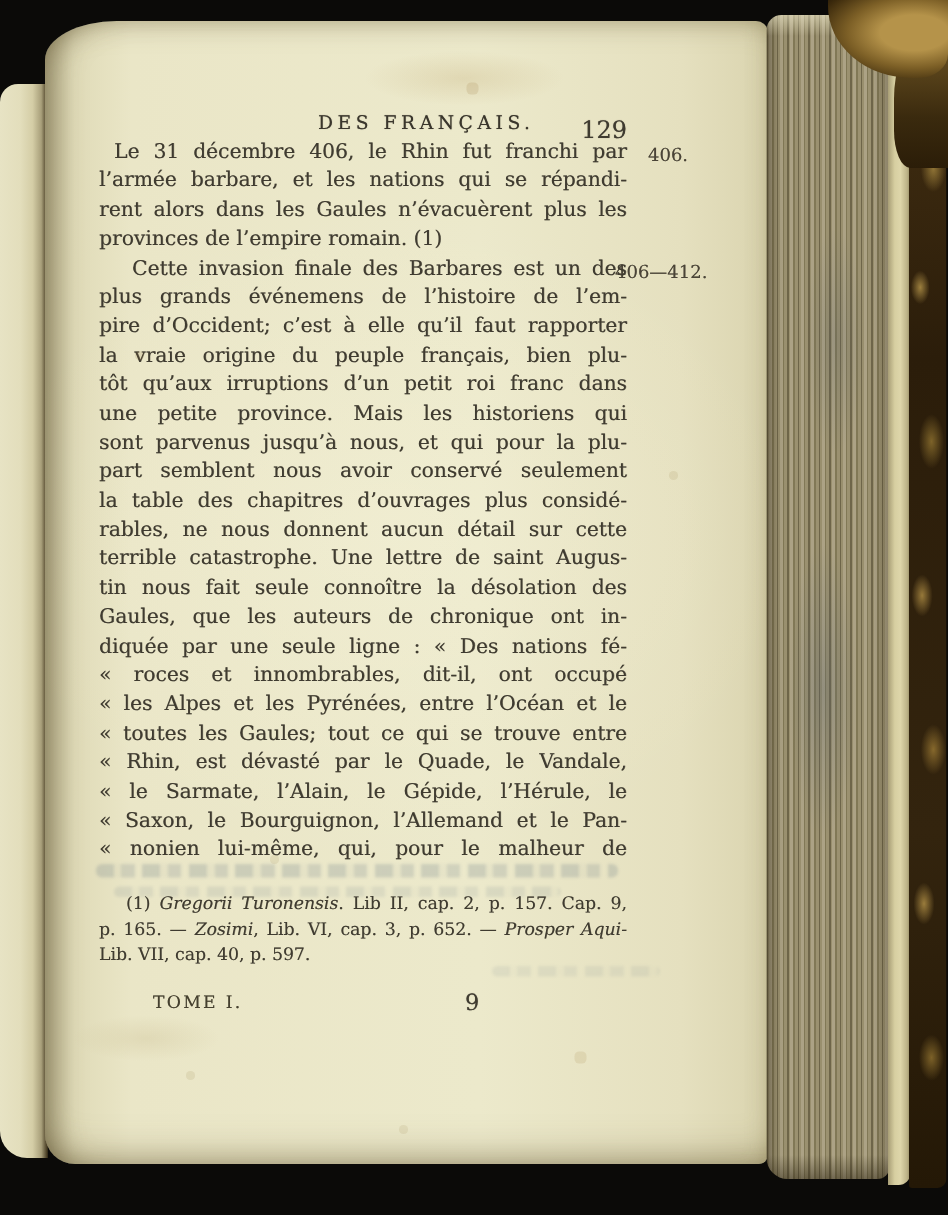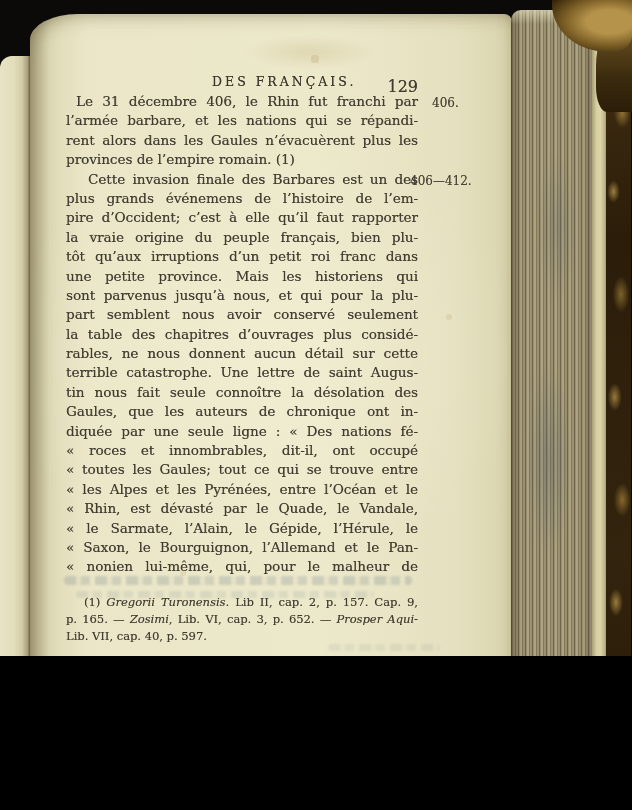--- a/index.html
+++ b/index.html
@@ -2,21 +2,21 @@
 <html><head>
 <meta charset="utf-8">
 <style>
   html, body {
     margin: 0; padding: 0;
     background: #000;
     font-family: "DejaVu Serif", "Liberation Serif", serif;
   }
   .scene {
     position: relative;
-    width: 632px; height: 656px;
+    width: 632px; height: 810px;
     background: #0b0a08;
     overflow: hidden;
   }
 
   
   .facing-page {
     position: absolute; left: 0; top: 56px; width: 32px; height: 716px;
     background: linear-gradient(90deg,
       #e7e3c4 0%, #e3debc 42%, #d4cda6 68%, #a89f7a 86%, #4d4228 97%, #2b2414 100%);
     border-radius: 12px 0 0 18px;
@@ -215,22 +215,22 @@
           <div class="line">une petite province. Mais les historiens qui</div>
           <div class="line">sont parvenus jusqu’à nous, et qui pour la plu-</div>
           <div class="line">part semblent nous avoir conservé seulement</div>
           <div class="line">la table des chapitres d’ouvrages plus considé-</div>
           <div class="line">rables, ne nous donnent aucun détail sur cette</div>
           <div class="line">terrible catastrophe. Une lettre de saint Augus-</div>
           <div class="line">tin nous fait seule connoître la désolation des</div>
           <div class="line">Gaules, que les auteurs de chronique ont in-</div>
           <div class="line">diquée par une seule ligne : « Des nations fé-</div>
           <div class="line">« roces et innombrables, dit-il, ont occupé</div>
+          <div class="line">« les Alpes et les Pyrénées, entre l’Océan et le</div>
           <div class="line">« toutes les Gaules; tout ce qui se trouve entre</div>
-          <div class="line">« les Alpes et les Pyrénées, entre l’Océan et le</div>
           <div class="line">« Rhin, est dévasté par le Quade, le Vandale,</div>
           <div class="line">« le Sarmate, l’Alain, le Gépide, l’Hérule, le</div>
           <div class="line">« Saxon, le Bourguignon, l’Allemand et le Pan-</div>
           <div class="line">« nonien lui-même, qui, pour le malheur de</div>
         </div>
     </div>
 
     <div class="ghost ghost-a"></div>
     <div class="ghost ghost-b"></div>
     <div class="ghost ghost-c"></div>

